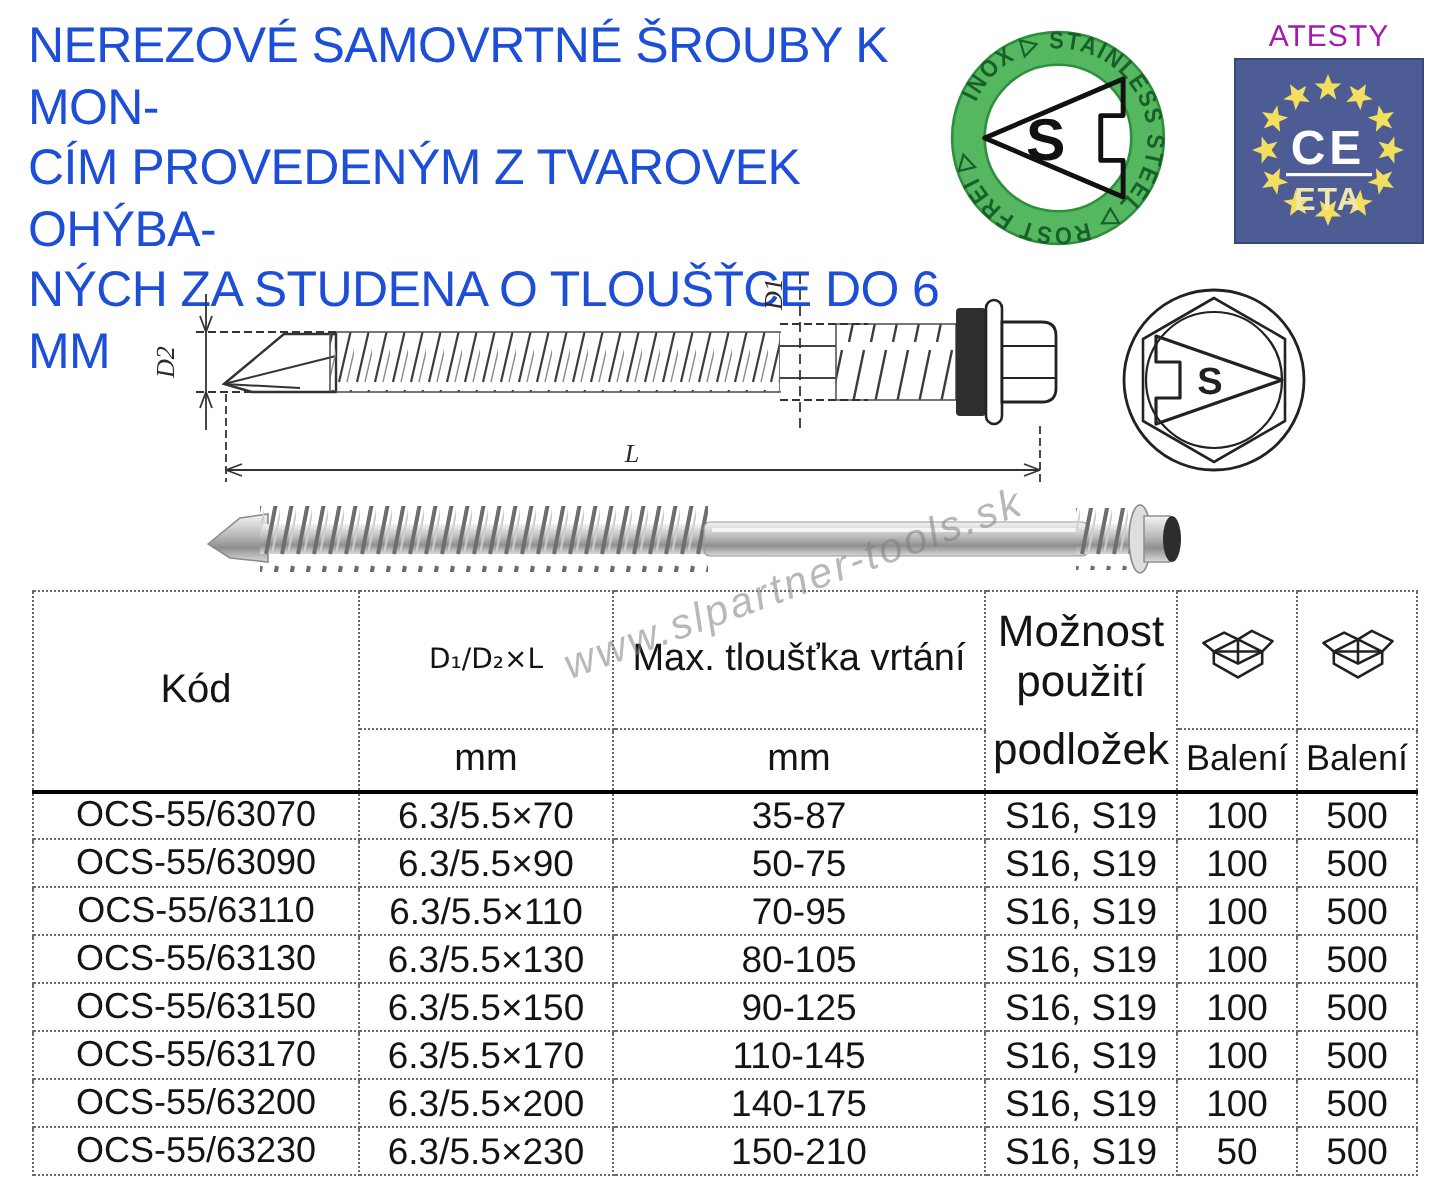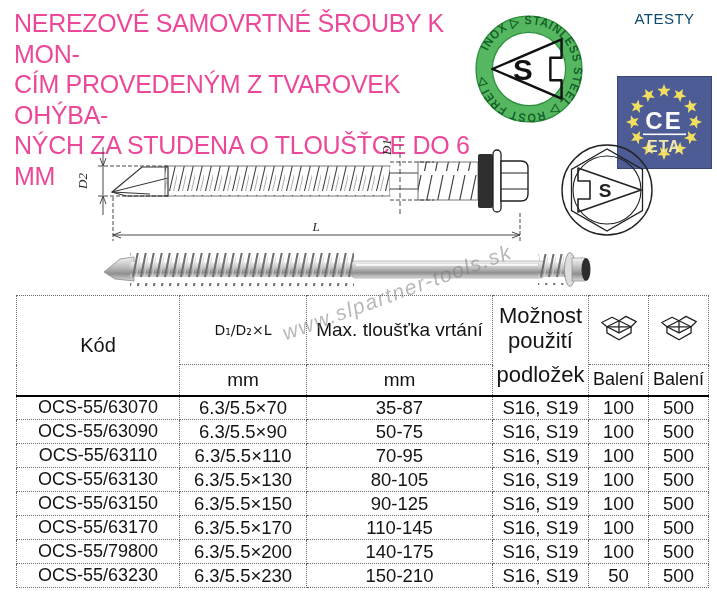--- a/index.html
+++ b/index.html
@@ -1,26 +1,26 @@
 <!DOCTYPE html>
 <html><head>
 <meta charset="utf-8">
 <style>
   html,body{margin:0;padding:0;}
   body{width:717px;height:593px;position:relative;background:#fff;overflow:hidden;
        font-family:"Liberation Sans",sans-serif;color:#1c1c1c;}
   .title{position:absolute;left:14px;top:8px;width:462px;font-size:25px;line-height:30.5px;
-         letter-spacing:-0.3px;color:#ec4899;font-weight:500;}
+         letter-spacing:-0.3px;color:#1d4ed8;font-weight:500;}
   
   .inox{position:absolute;left:472px;top:12px;width:114px;height:114px;}
   
   .atesty-label{position:absolute;left:617px;top:10px;width:95px;text-align:center;
-                font-size:15px;color:#0c4a6e;letter-spacing:0.5px;}
+                font-size:15px;color:#a21caf;letter-spacing:0.5px;}
   .eu-box{position:absolute;left:617px;top:29px;width:95px;height:93px;background:#4d5c94;
-          border:1px solid #3a4878;box-sizing:border-box;margin-top:47px;}
+          border:1px solid #3a4878;box-sizing:border-box;}
   
   .drawing{position:absolute;left:60px;top:133px;width:600px;height:114px;}
   
   .photo{position:absolute;left:100px;top:246px;width:492px;height:48px;}
   
   .watermark{position:absolute;left:283px;top:322px;font-size:21px;letter-spacing:1.5px;
              color:rgba(125,125,125,0.55);transform:rotate(-20deg);transform-origin:left center;
              z-index:5;white-space:nowrap;pointer-events:none;font-style:italic;}
   
   table.spec{position:absolute;left:16px;top:295px;width:692px;border-collapse:collapse;
@@ -281,21 +281,21 @@
   <tr>
     <td class="kod">OCS-55/63170</td>
     <td>6.3/5.5×170</td>
     <td>110-145</td>
     <td>S16, S19</td>
     <td>100</td>
     <td>500</td>
   </tr>
 
   <tr>
-    <td class="kod">OCS-55/79800</td>
+    <td class="kod">OCS-55/63200</td>
     <td>6.3/5.5×200</td>
     <td>140-175</td>
     <td>S16, S19</td>
     <td>100</td>
     <td>500</td>
   </tr>
 
   <tr>
     <td class="kod">OCS-55/63230</td>
     <td>6.3/5.5×230</td>

